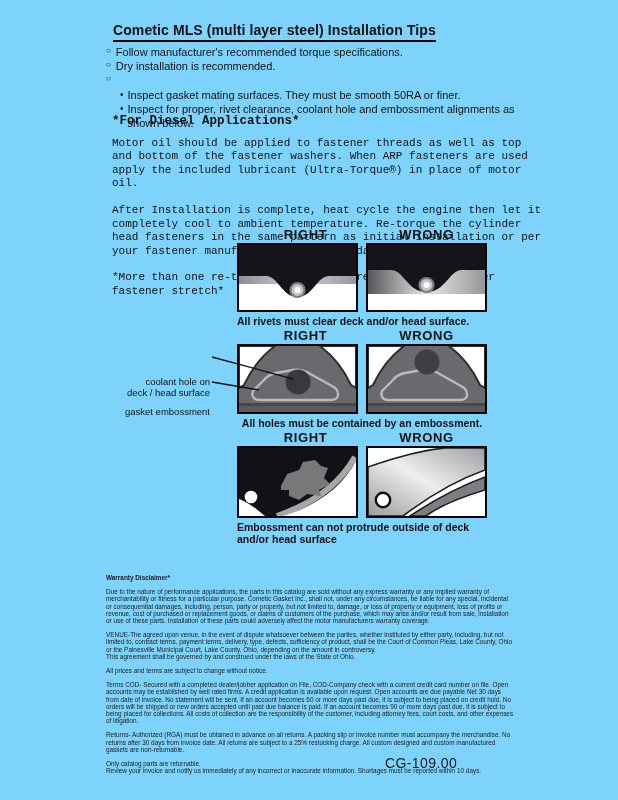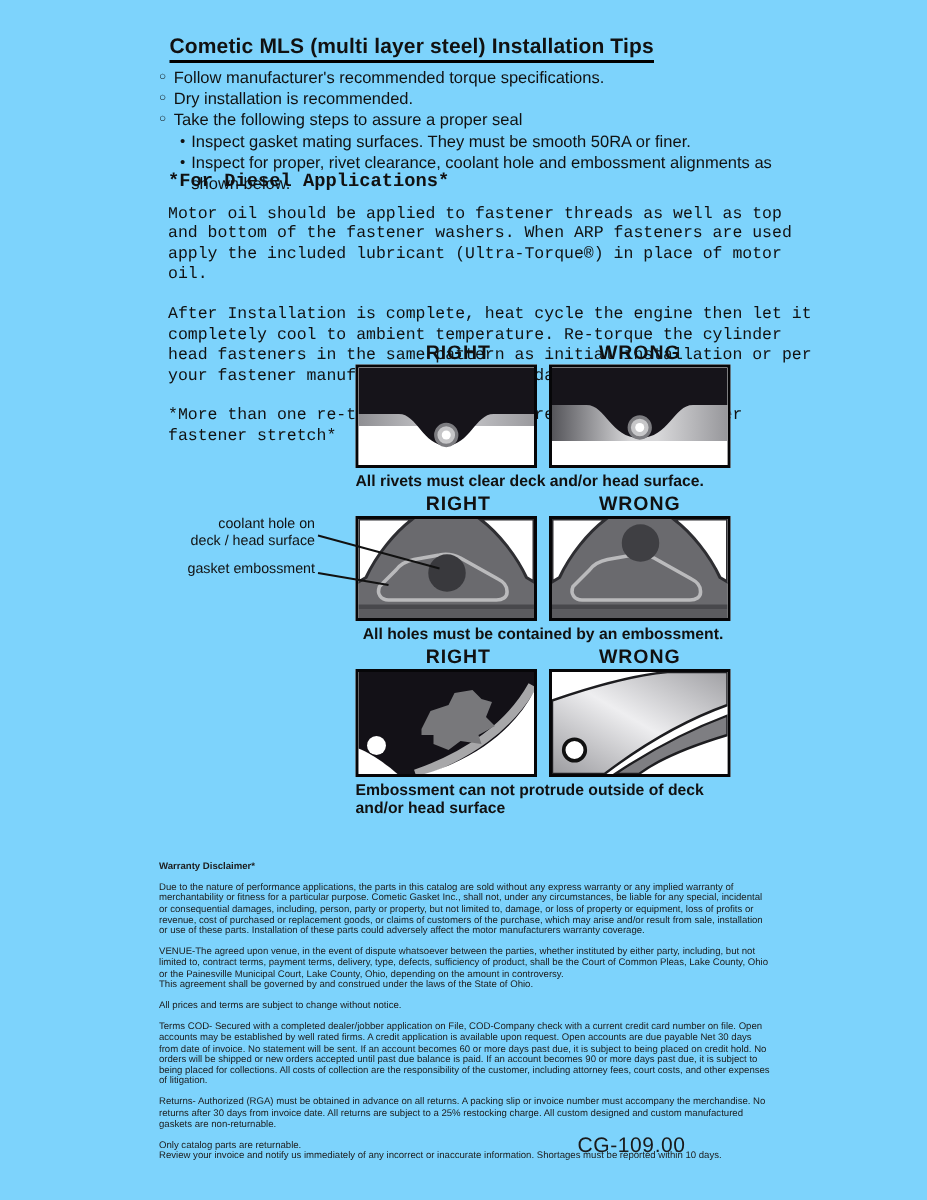--- a/index.html
+++ b/index.html
@@ -25,21 +25,21 @@
   .lblrow{display:flex;justify-content:flex-end;margin-bottom:1px;}
   .lblrow span{width:121px;text-align:center;font-size:13px;font-weight:bold;letter-spacing:.6px;}
   .panels{display:flex;justify-content:space-between;}
   .panel{box-sizing:border-box;width:121px;border:2px solid #060608;background:#fff;}
   .panel svg{display:block;width:100%;height:100%;}
   .p69{height:69px}.p70{height:70px}.p72{height:72px}
   .cap{font-size:10.5px;font-weight:bold;margin-top:3px;line-height:12px;}
   .cap.center{text-align:center;}
   .d1{top:227px}.d2{top:328px}.d3{top:430px}
   
-  .lbl{position:absolute;font-size:9.5px;line-height:11px;text-align:right;color:#111;}
+  .lbl{position:absolute;font-size:9.5px;line-height:11px;text-align:right;color:#111;margin-top:32px;}
   .lbl-coolant{top:344px;left:110px;width:100px;}
   .lbl-emboss{top:374px;left:100px;width:110px;}
   .leaders{position:absolute;top:345px;left:110px;width:200px;height:50px;z-index:4;pointer-events:none;}
   
   .warranty{position:absolute;top:574px;left:106px;width:409px;font-size:6.4px;line-height:7.2px;color:#1c1c1c;}
   .warranty .whead{font-weight:bold;margin:0 0 7px 0;}
   .warranty p{margin:0 0 7px 0;}
   .warranty p.tight{margin:0;}
   .warranty p.after-tight{margin:0 0 7px 0;}
   
@@ -56,21 +56,20 @@
     <div class="bitem">
       <span class="bdot">○</span>
       <span>Follow manufacturer's recommended torque specifications.</span>
     </div>
     <div class="bitem">
       <span class="bdot">○</span>
       <span>Dry installation is recommended.</span>
     </div>
     <div class="bitem">
       <span class="bdot">○</span>
-      <span>Take the following steps to assure a proper seal</span>
     </div>
     <div class="subs">
       <div class="sitem">
         <span class="sdot">•</span>
         <span>Inspect gasket mating surfaces.  They must be smooth 50RA or finer.</span>
       </div>
       <div class="sitem">
         <span class="sdot">•</span>
         <span>Inspect for proper, rivet clearance, coolant hole and embossment alignments as shown below.</span>
       </div>

